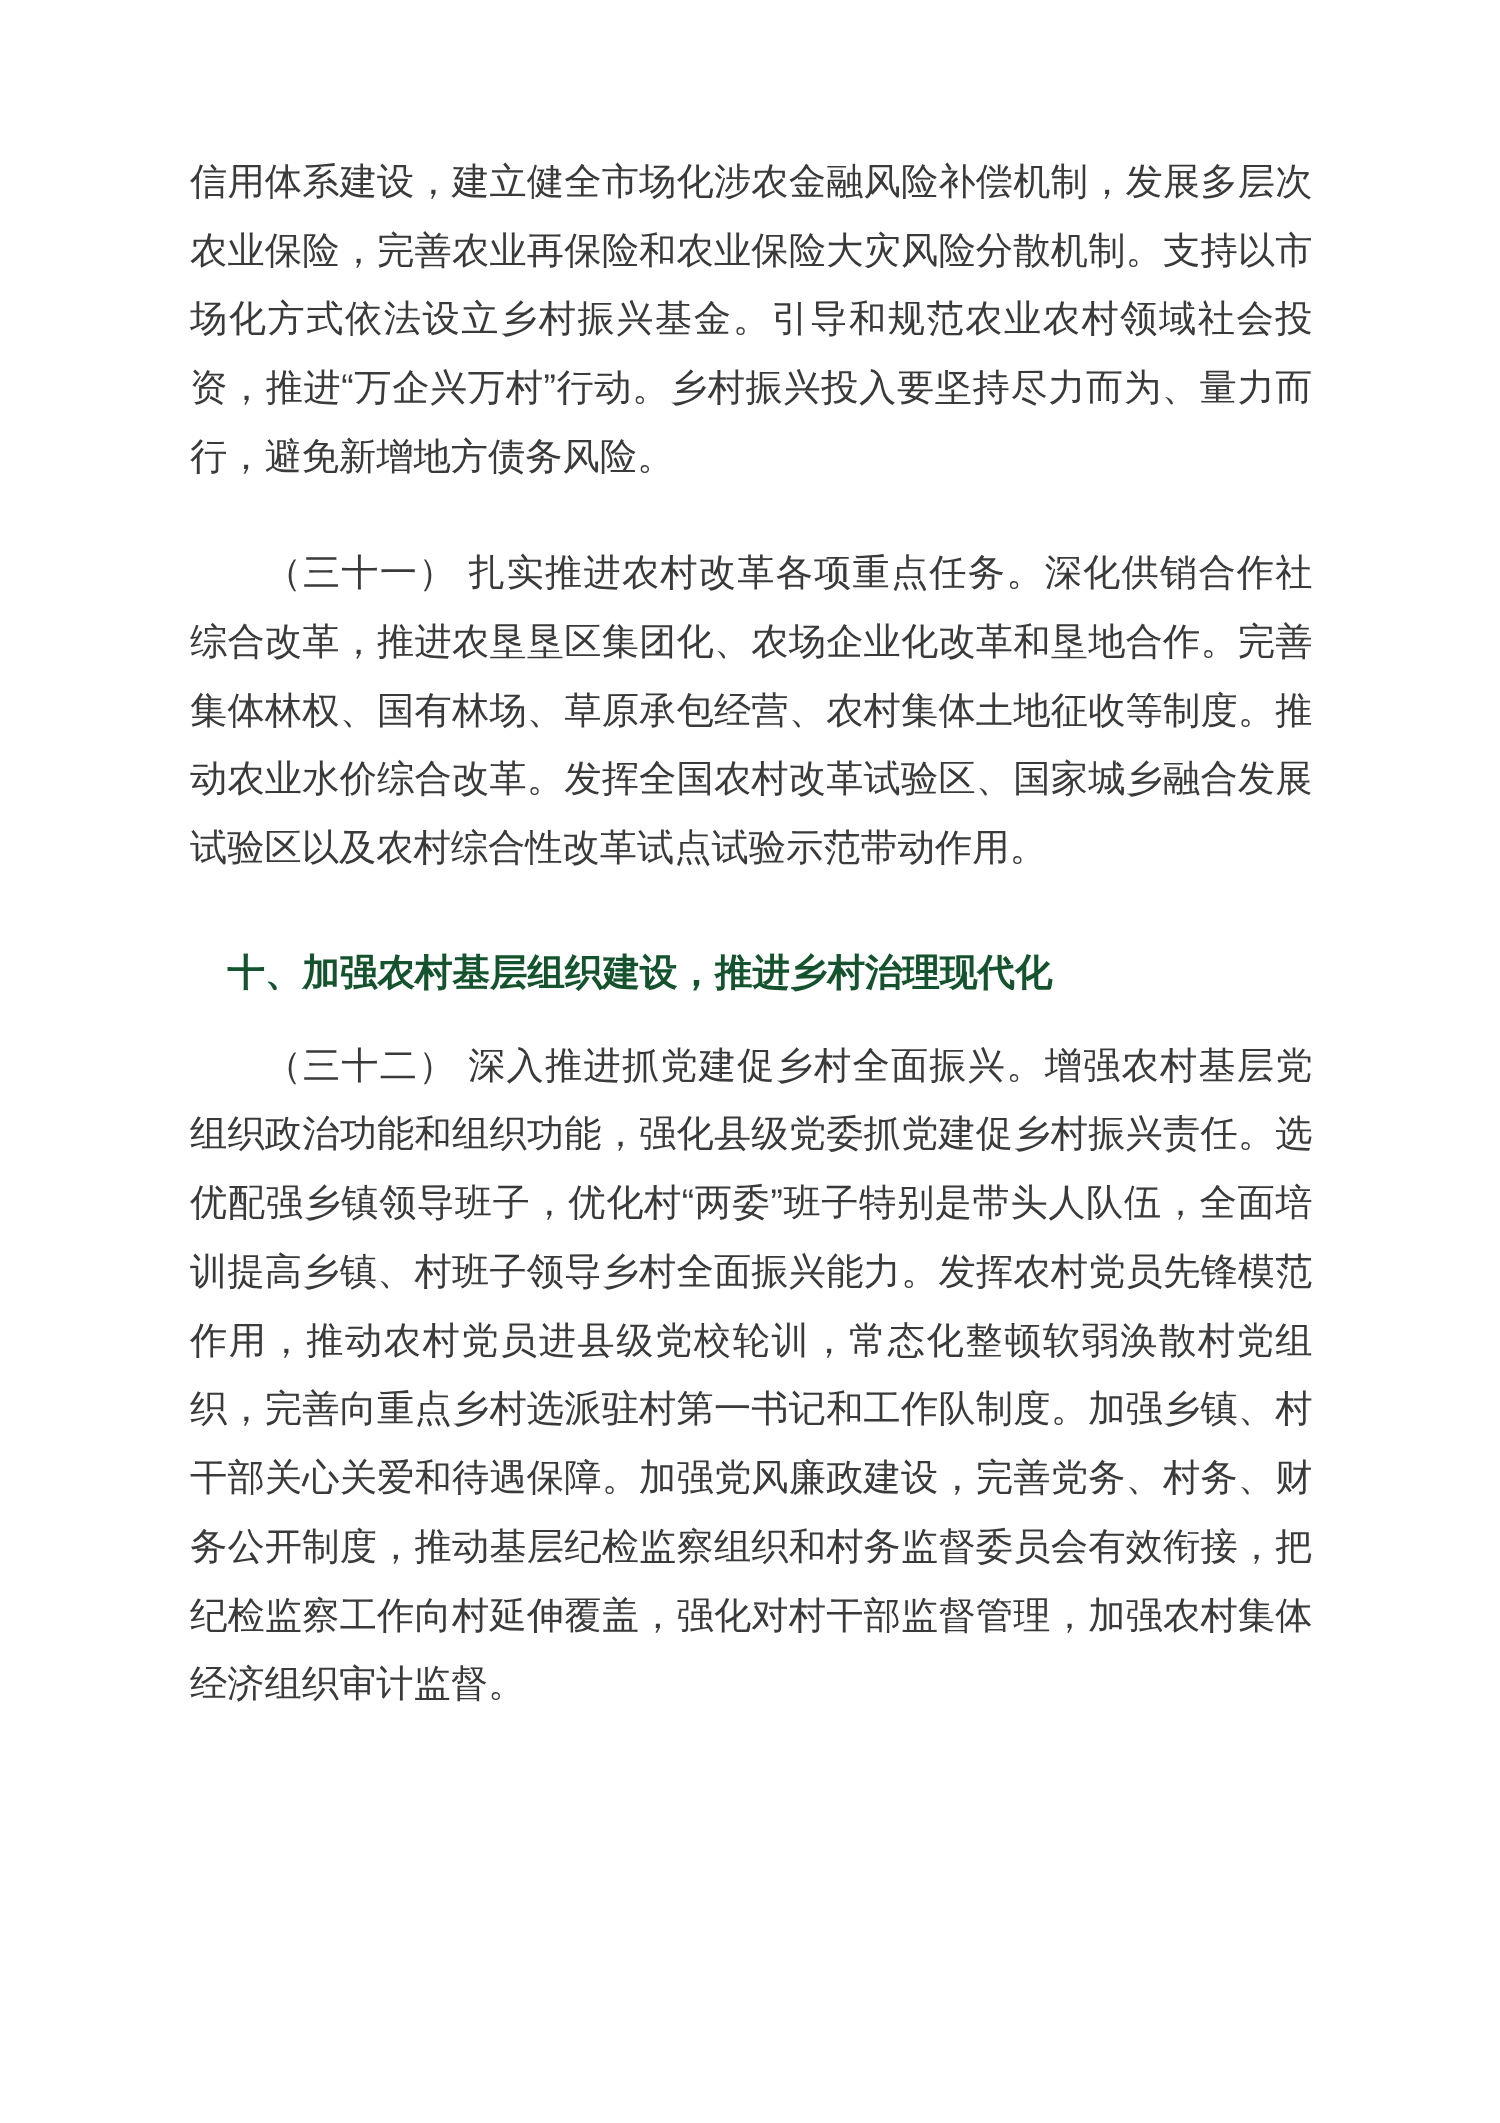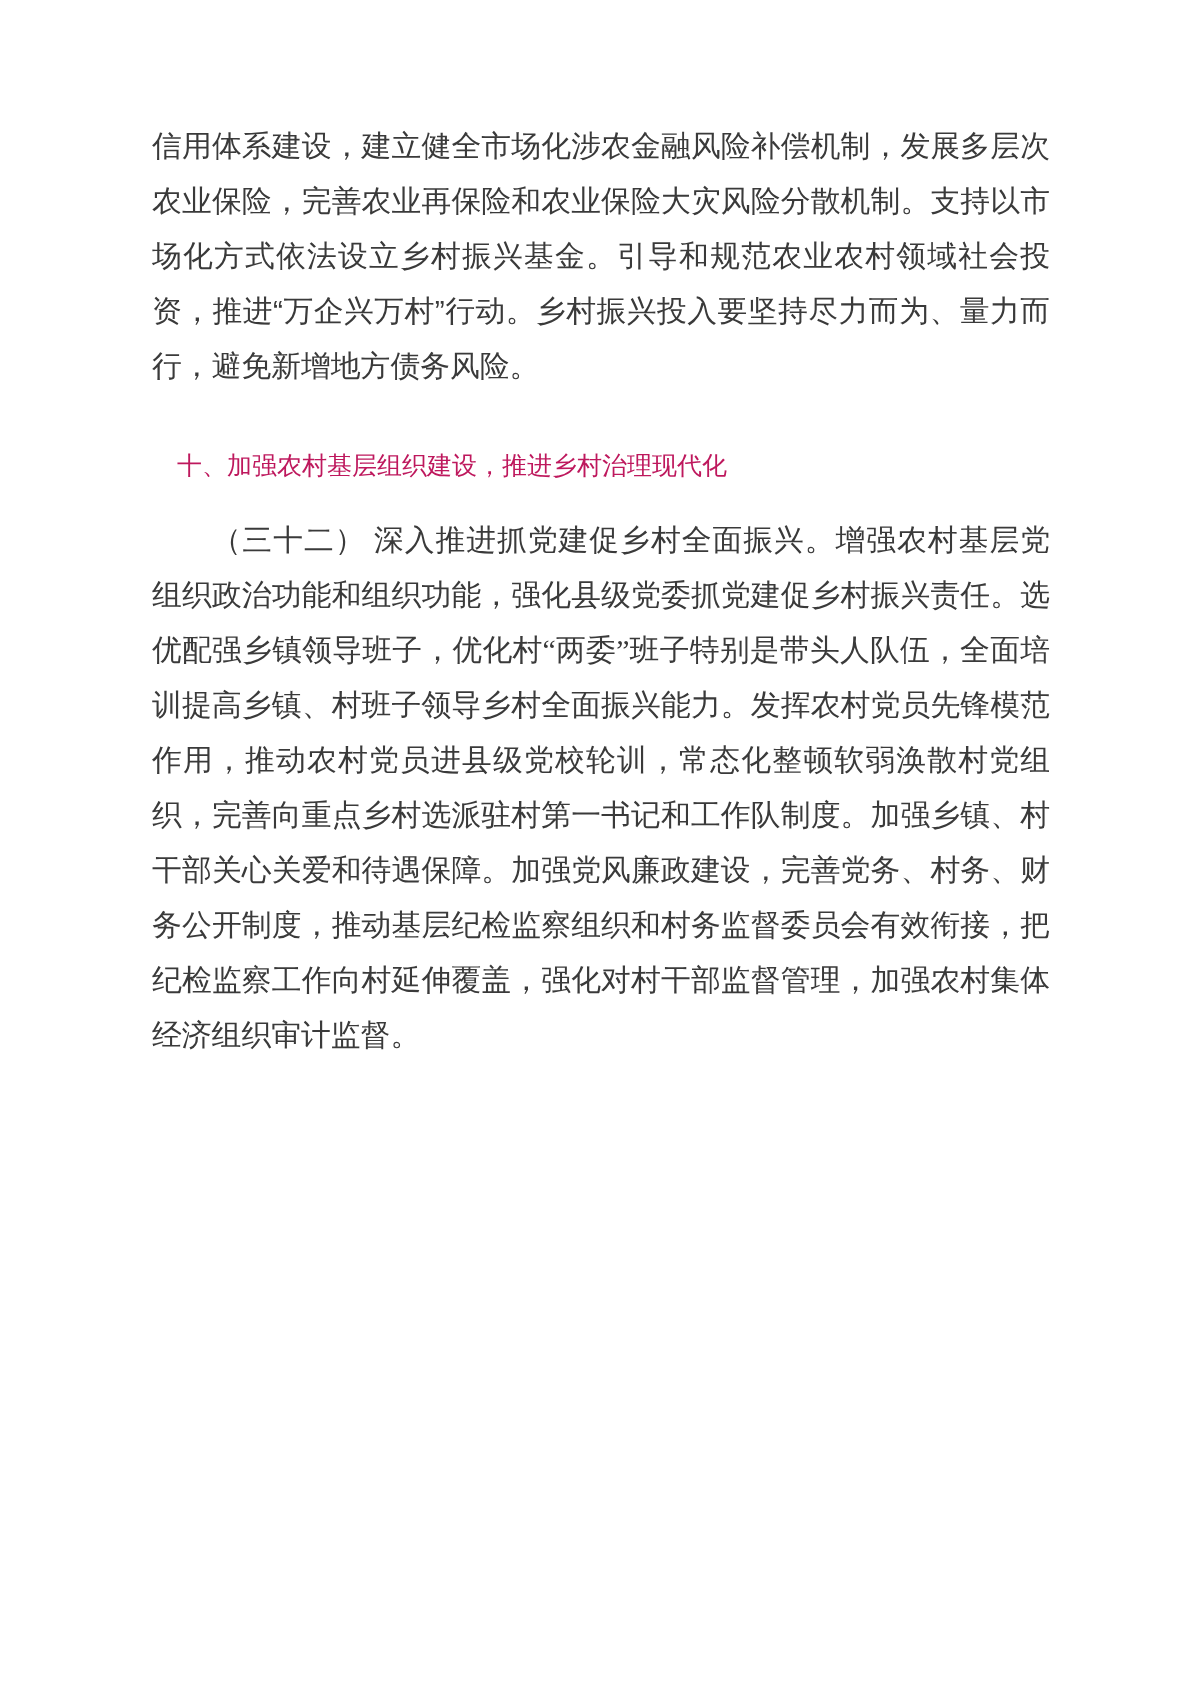--- a/index.html
+++ b/index.html
@@ -27,37 +27,38 @@
     text-align: justify;
     text-indent: 2em;
     word-break: break-all;
     font-weight: 400;
   }
   .para.no-indent {
     text-indent: 0;
     margin-top: 0;
   }
   .para.clause-31 { margin-top: 38px; }
-  .para.clause-32 { margin-top: 19px; font-family: Liberation Serif, serif; }
+  .para.clause-32 { margin-top: 19px; }
   .para.clause-33 { margin-top: 79px; }
   .section-heading {
     margin: 45px 0 0 0;
-    font-size: 25px;
+    font-size: 30px;
     line-height: 55px;
-    color: #be185d;
-    font-weight: 400;
+    color: #14532d;
+    font-weight: 700;
     text-indent: 1em;
     text-align: justify;
     word-break: break-all;
   }
 </style>
 </head>
 <body>
 
 <div class="page">
   <p class="para no-indent">信用体系建设，建立健全市场化涉农金融风险补偿机制，发展多层次农业保险，完善农业再保险和农业保险大灾风险分散机制。支持以市场化方式依法设立乡村振兴基金。引导和规范农业农村领域社会投资，推进“万企兴万村”行动。乡村振兴投入要坚持尽力而为、量力而行，避免新增地方债务风险。</p>
 
+  <p class="para clause-31">（三十一） 扎实推进农村改革各项重点任务。深化供销合作社综合改革，推进农垦垦区集团化、农场企业化改革和垦地合作。完善集体林权、国有林场、草原承包经营、农村集体土地征收等制度。推动农业水价综合改革。发挥全国农村改革试验区、国家城乡融合发展试验区以及农村综合性改革试点试验示范带动作用。</p>
 
   <h2 class="section-heading">十、加强农村基层组织建设，推进乡村治理现代化</h2>
 
   <p class="para clause-32">（三十二） 深入推进抓党建促乡村全面振兴。增强农村基层党组织政治功能和组织功能，强化县级党委抓党建促乡村振兴责任。选优配强乡镇领导班子，优化村“两委”班子特别是带头人队伍，全面培训提高乡镇、村班子领导乡村全面振兴能力。发挥农村党员先锋模范作用，推动农村党员进县级党校轮训，常态化整顿软弱涣散村党组织，完善向重点乡村选派驻村第一书记和工作队制度。加强乡镇、村干部关心关爱和待遇保障。加强党风廉政建设，完善党务、村务、财务公开制度，推动基层纪检监察组织和村务监督委员会有效衔接，把纪检监察工作向村延伸覆盖，强化对村干部监督管理，加强农村集体经济组织审计监督。</p>
 
 </div>
 
 </body></html>

